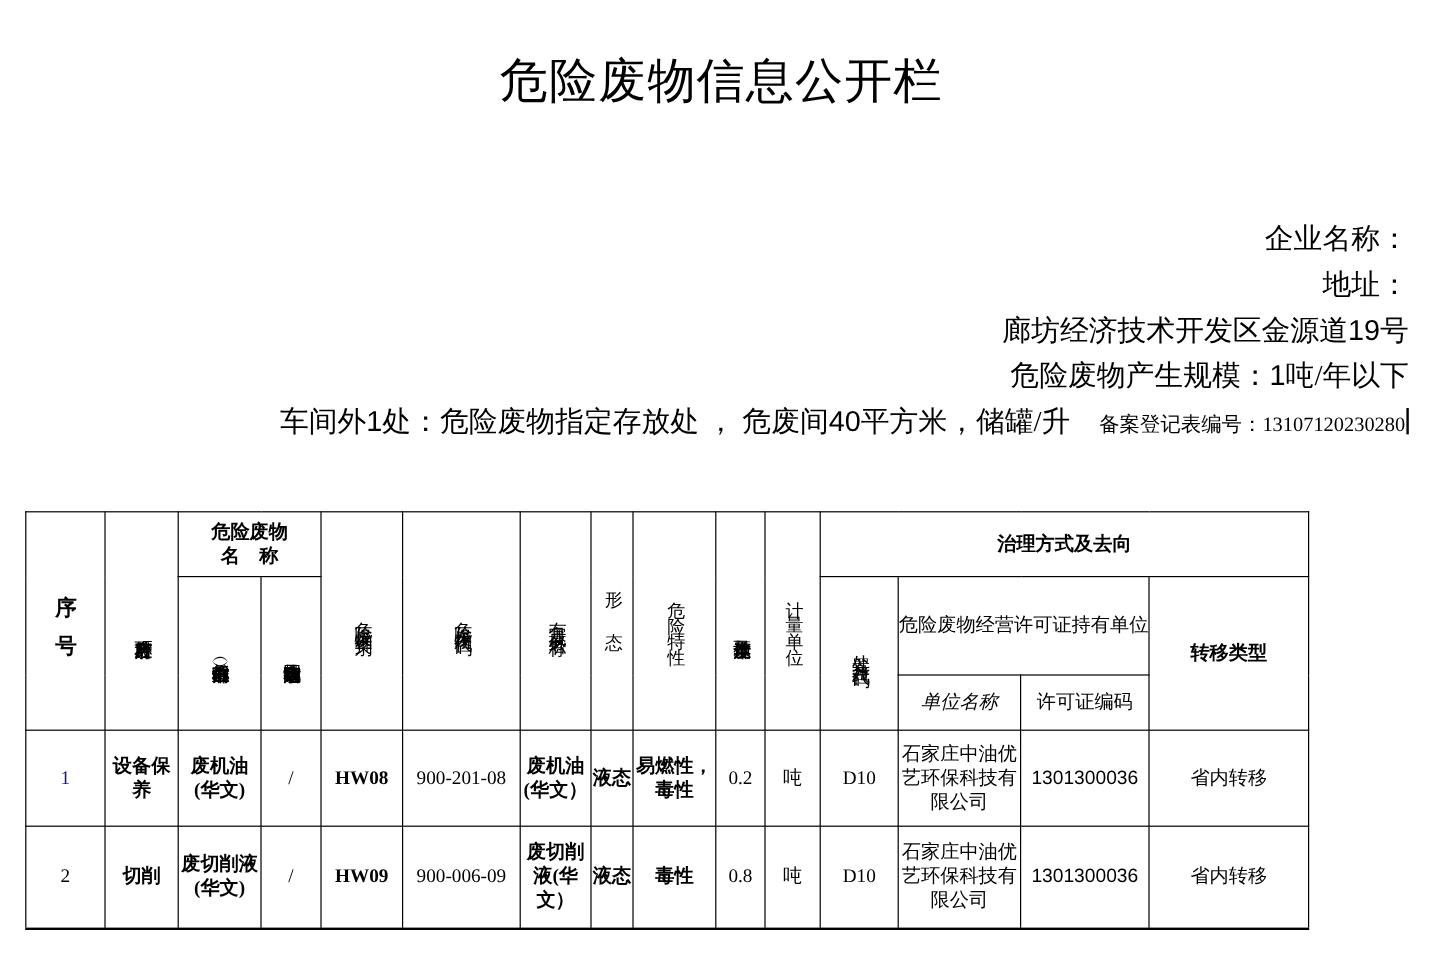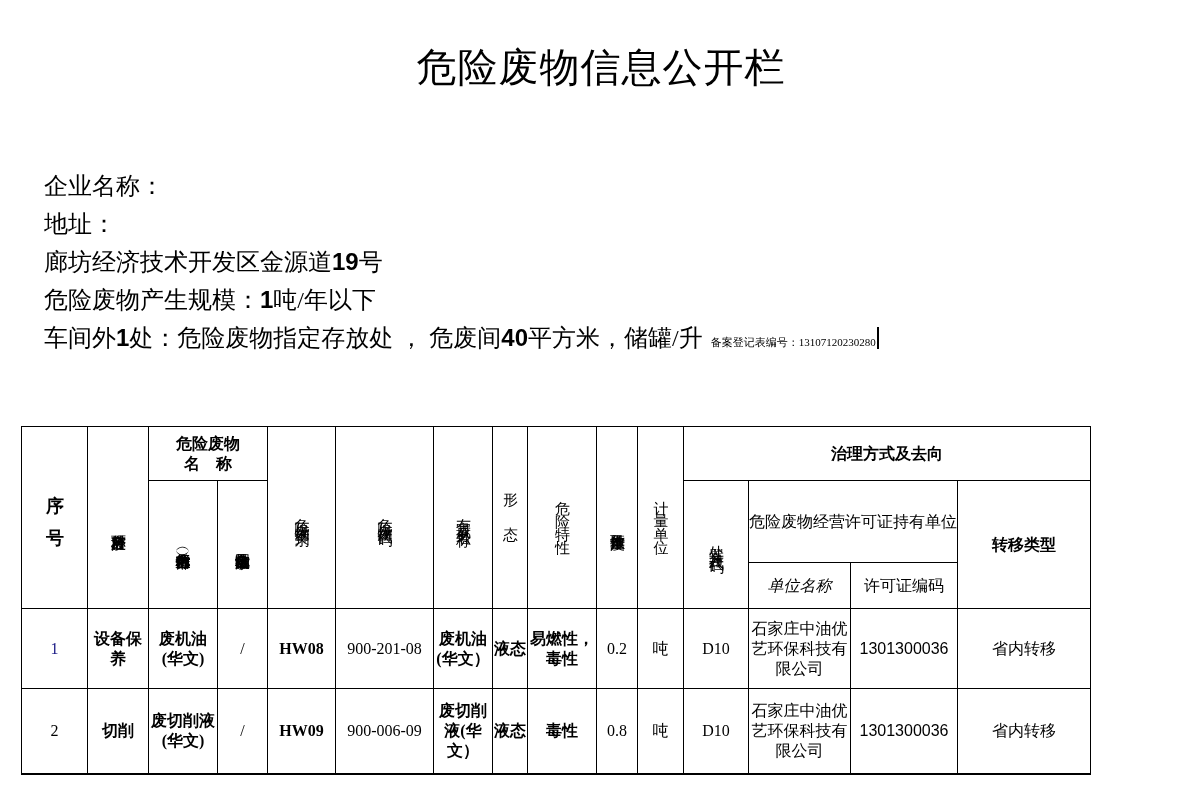--- a/index.html
+++ b/index.html
@@ -4,24 +4,24 @@
 <style>
   html,body { margin:0; padding:0; background:#888; }
   .page {
     position:relative; width:1202px; height:800px; background:#ffffff;
     font-family:"Liberation Serif", serif; color:#000; overflow:hidden;
   }
   .title {
     position:absolute; top:40px; left:0; width:100%;
     text-align:center; font-size:40px; letter-spacing:1px; white-space:nowrap;
   }
-  .info { position:absolute; left:44px; top:167px; width:1130px; font-size:24px; }
+  .info { position:absolute; left:44px; top:181px; width:1130px; font-size:24px;text-align:right; }
   .info .line { position:relative; height:38px; line-height:38px; white-space:nowrap; }
-  .num  { font-family:"Liberation Sans", sans-serif; font-weight:bold; }
-  .small-note { font-size:11px; margin-left:8px; }
+  .num  { font-family:"Liberation Sans", sans-serif; font-weight:normal; }
+  .small-note { font-size:17px; margin-left:24px; }
   .right-col { position:absolute; left:524px; top:0; }
   .cursor { display:inline-block; width:2px; height:22px; background:#000; vertical-align:-3px; margin-left:1px; }
 
   table.hw {
     position:absolute; left:21px; top:426px; width:1069px;
     border-collapse:collapse; table-layout:fixed;
     border:1px solid #000; border-bottom:2px solid #000;
   }
   table.hw td {
     border:1px solid #000; padding:0; text-align:center; vertical-align:middle;

